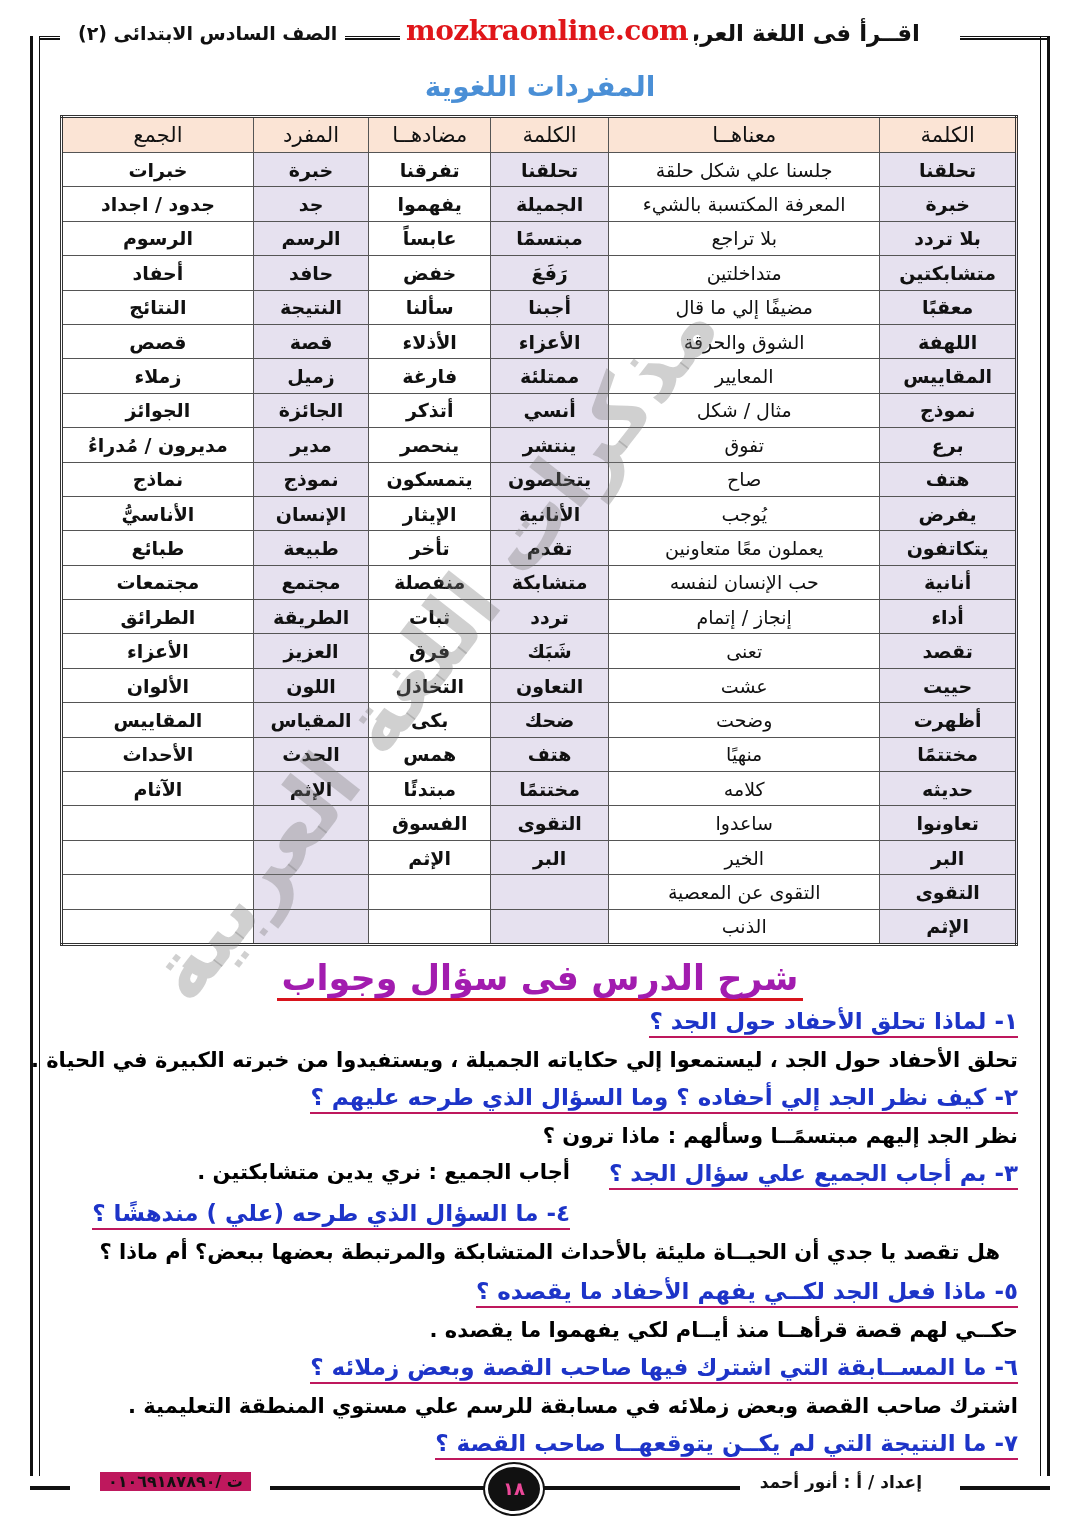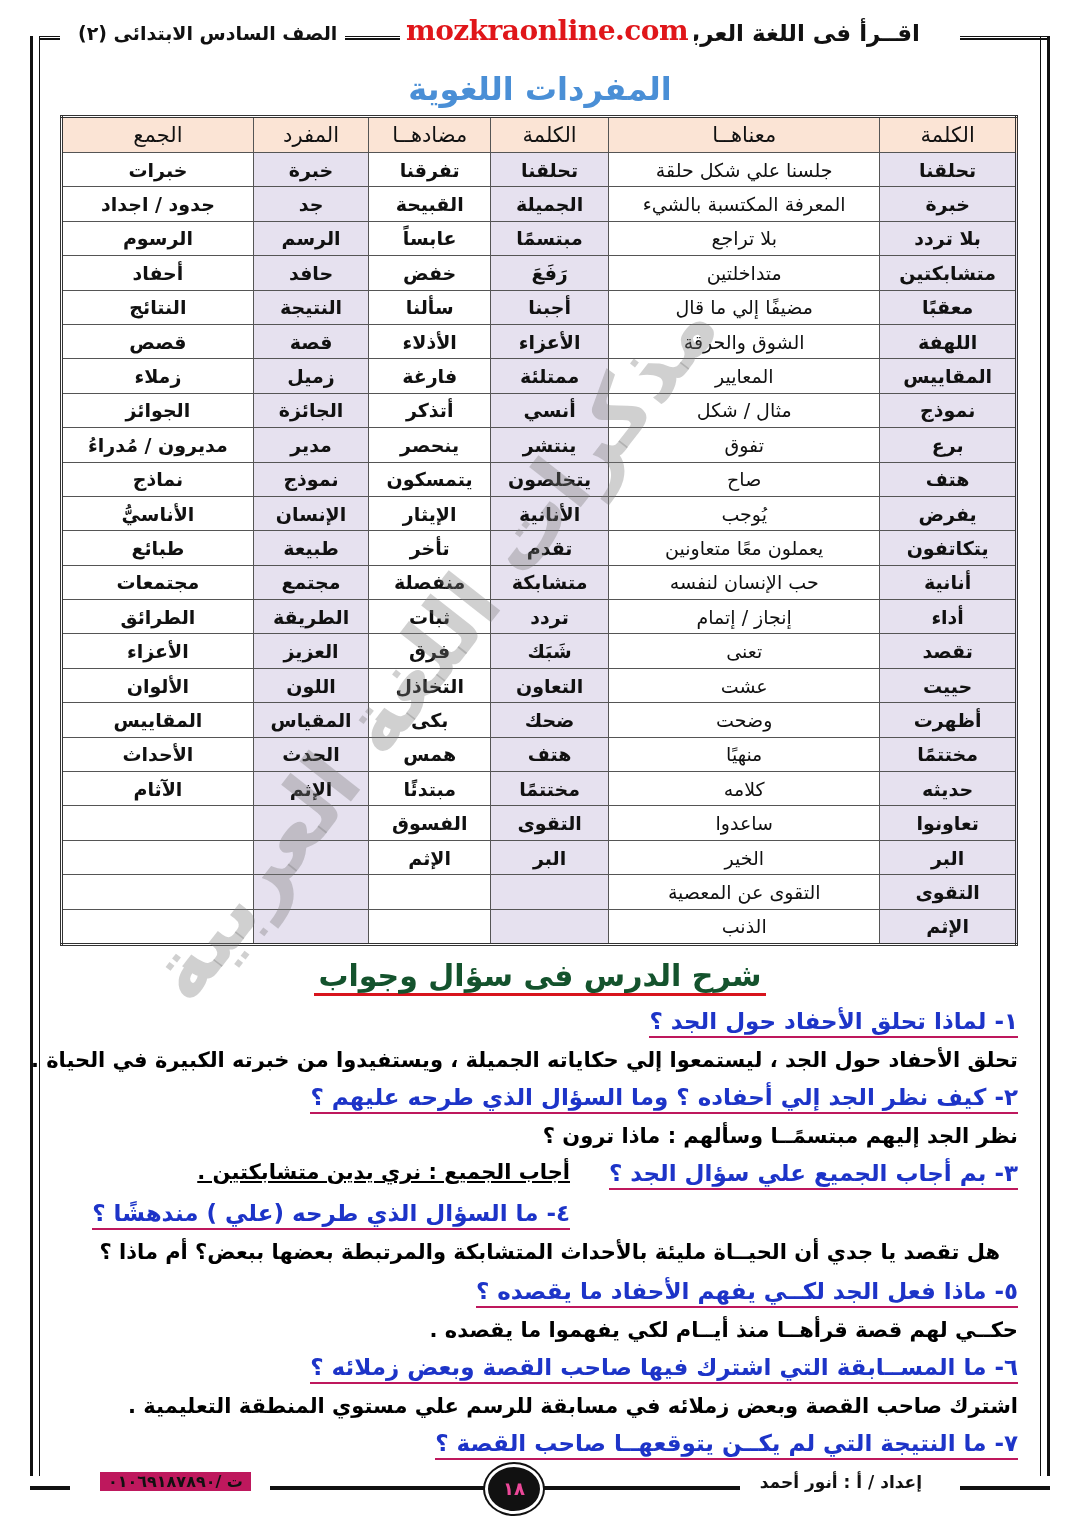--- a/index.html
+++ b/index.html
@@ -11,34 +11,34 @@
   .header { position:absolute; top:14px; left:30px; width:1020px; height:40px; direction:rtl; }
   .h-line { position:absolute; top:22px; height:0; border-top:3px double #111; border-bottom:1px solid #111; }
   .h-title-right { position:absolute; right:120px; top:6px; font-weight:bold; font-size:23px; background:#fff; padding:0 10px; }
   .h-site { position:absolute; left:370px; top:0px; font-family:"DejaVu Serif", serif; font-weight:bold; font-size:28px; color:#e0161a; background:#fff; padding:0 6px; letter-spacing:-0.5px; }
   .h-title-left { position:absolute; left:40px; top:8px; font-weight:bold; font-size:19px; background:#fff; padding:0 8px; }
 
   
   .frame-left { position:absolute; left:30px; top:36px; width:6px; height:1440px; border-left:3px solid #111; border-right:1px solid #111; }
   .frame-right { position:absolute; right:30px; top:36px; width:6px; height:1440px; border-left:1px solid #111; border-right:3px solid #111; }
 
-  .section-title { position:absolute; top:70px; left:0; width:1080px; text-align:center; font-weight:bold; font-size:32px; color:#4a8fd6; direction:rtl; }
+  .section-title { position:absolute; top:70px; left:0; width:1080px; text-align:center; font-weight:bold; font-size:28px; color:#4a8fd6; direction:rtl; }
 
   
   table.vocab { position:absolute; left:60px; top:115px; width:958px; border-collapse:collapse; direction:rtl;
                 border:3px double #333; font-size:19px; font-weight:bold; }
   table.vocab th { background:#fbe4d5; height:32px; border:1px solid #555; font-weight:normal; font-size:21px; }
   table.vocab td { height:33.4px; border:1px solid #555; text-align:center; padding:0 4px; white-space:nowrap; }
   table.vocab td.shade { background:#e6e1ef; }
   table.vocab td.white { background:#ffffff; }
   table.vocab td.meaning { font-weight:normal; }
 
   
   .qa-title { position:absolute; top:958px; left:0; width:1080px; text-align:center; direction:rtl; }
-  .qa-title span { font-weight:bold; font-size:30px; color:#14532d; border-bottom:3px solid #d8141d; padding:0 4px; }
+  .qa-title span { font-weight:bold; font-size:35px; color:#a21caf; border-bottom:3px solid #d8141d; padding:0 4px; }
   .q { position:absolute; right:62px; direction:rtl; font-weight:bold; font-size:23px; color:#1d34c8;
        border-bottom:2px solid #be185d; padding-bottom:2px; white-space:nowrap; }
   .a { position:absolute; right:62px; direction:rtl; font-size:21px; font-weight:bold; color:#000000; white-space:nowrap; }
 
   
   .footer { position:absolute; top:1460px; left:30px; width:1020px; height:50px; direction:rtl; }
   .f-line { position:absolute; top:26px; height:0; border-top:3px solid #111; border-bottom:1px solid #111; }
   .f-author { position:absolute; right:120px; top:12px; font-weight:bold; font-size:17px; background:#fff; padding:0 8px; }
   .f-phone { position:absolute; left:70px; top:12px; font-weight:bold; font-size:16px; background:#be185d; padding:0 8px; }
   .f-page { position:absolute; left:455px; top:4px; width:52px; height:44px; border-radius:50%; background:#111; border:3px solid #fff;
@@ -85,21 +85,21 @@
           <td class="white meaning">جلسنا علي شكل حلقة</td>
           <td class="shade">تحلقنا</td>
           <td class="white">تفرقنا</td>
           <td class="shade">خبرة</td>
           <td class="white">خبرات</td>
         </tr>
         <tr>
           <td class="shade">خبرة</td>
           <td class="white meaning">المعرفة المكتسبة بالشيء</td>
           <td class="shade">الجميلة</td>
-          <td class="white">القبيحة</td>
+          <td class="white">يفهموا</td>
           <td class="shade">جد</td>
           <td class="white">جدود / اجداد</td>
         </tr>
         <tr>
           <td class="shade">بلا تردد</td>
           <td class="white meaning">بلا تراجع</td>
           <td class="shade">مبتسمًا</td>
           <td class="white">عابساً</td>
           <td class="shade">الرسم</td>
           <td class="white">الرسوم</td>
@@ -273,21 +273,21 @@
     <span>شرح الدرس فى سؤال وجواب</span>
   </div>
 
   <div class="q" style="top:1008px;">١- لماذا تحلق الأحفاد حول الجد ؟</div>
   <div class="a" style="top:1048px;">تحلق الأحفاد حول الجد ، ليستمعوا إلي حكاياته الجميلة ، ويستفيدوا من خبرته الكبيرة في الحياة .</div>
 
   <div class="q" style="top:1084px;">٢- كيف نظر الجد إلي أحفاده ؟ وما السؤال الذي طرحه عليهم ؟</div>
   <div class="a" style="top:1124px;">نظر الجد إليهم مبتسمًــا وسألهم : ماذا ترون ؟</div>
 
   <div class="q" style="top:1160px;">٣- بم أجاب الجميع علي سؤال الجد ؟</div>
-  <div class="a" style="top:1160px;right:510px;text-decoration:underline;">أجاب الجميع : نري يدين متشابكتين .</div>
+  <div class="a" style="top:1160px;right:510px;">أجاب الجميع : نري يدين متشابكتين .</div>
 
   <div class="q" style="top:1200px;right:510px;">٤- ما السؤال الذي طرحه (علي ) مندهشًا ؟</div>
   <div class="a" style="top:1240px;right:80px;">هل تقصد يا جدي أن الحيــاة مليئة بالأحداث المتشابكة والمرتبطة بعضها ببعض؟  أم ماذا  ؟</div>
 
   <div class="q" style="top:1278px;">٥- ماذا فعل الجد لكــي يفهم الأحفاد ما يقصده ؟</div>
   <div class="a" style="top:1318px;">حكــي لهم قصة قرأهــا منذ أيــام لكي يفهموا ما يقصده .</div>
 
   <div class="q" style="top:1354px;">٦- ما المســابقة التي اشترك فيها صاحب القصة وبعض زملائه ؟</div>
   <div class="a" style="top:1394px;">اشترك صاحب القصة وبعض زملائه في مسابقة للرسم علي مستوي المنطقة التعليمية .</div>
 

